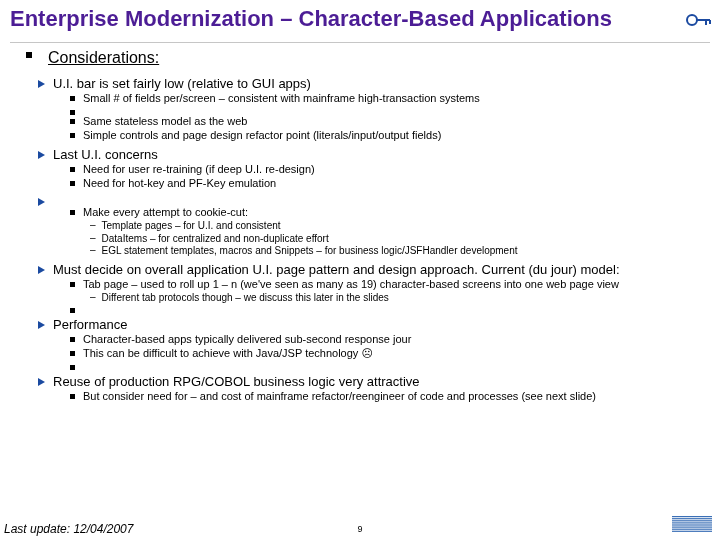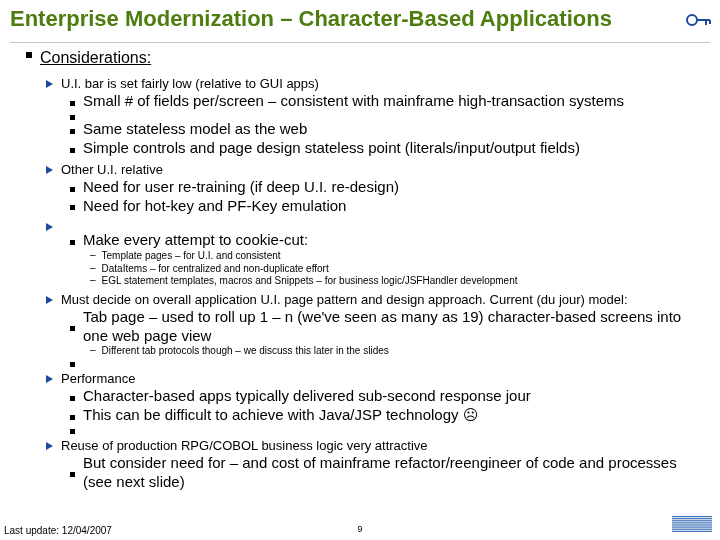--- a/index.html
+++ b/index.html
@@ -3,44 +3,44 @@
 <meta charset="utf-8">
 <style>
   html, body {
     margin: 0; padding: 0; background: #fff;
     font-family: Arial, Helvetica, sans-serif;
     color: #000; width: 720px; height: 540px; overflow: hidden;
   }
   .slide { position: relative; width: 720px; height: 540px; }
   .title {
     position: absolute; left: 10px; top: 6px;
-    font-size: 22px; font-weight: bold; color: #4d7c0f;
+    font-size: 22px; font-weight: bold; color: #4c1d95;
     letter-spacing: 0px;
   }
   .hr { position: absolute; left: 10px; top: 42px; width: 700px; height: 1px; background: #c6c6c6; }
   .key-icon {
     position: absolute; right: 8px; top: 12px; color: #1b4aa0;
   }
   .key-icon svg { display: block; }
   .content {
     position: absolute; left: 26px; top: 48px; right: 14px;
     font-size: 11px; line-height: 1.25;
   }
-  .h1 { font-size: 16px; color: #000; text-decoration: underline; margin-bottom: 4px; margin-left: 0; }
+  .h1 { font-size: 16px; color: #000; text-decoration: underline; margin-bottom: 4px; margin-left: 8px; }
   .h1row { display:flex; align-items:flex-start; }
   .h1row .b-square { margin-top: 4px; }
-  .lvl2 { display:flex; align-items:flex-start; margin-left: 20px; margin-top: 2px; font-size: 13px; }
-  .lvl3 { display:flex; align-items:center; margin-left: 44px; font-size: 15px; }
+  .lvl2 { display:flex; align-items:flex-start; margin-left: 12px; margin-top: 2px; font-size: 13px; }
+  .lvl3 { display:flex; align-items:flex-start; margin-left: 44px; font-size: 11px; }
   .lvl4 { display:flex; align-items:flex-start; margin-left: 64px; font-size: 10px; }
   .b-square { width:6px; height:6px; background:#000; flex:0 0 auto; margin-right:8px; margin-top:3px; }
   .b-square-sm { width:5px; height:5px; background:#000; flex:0 0 auto; margin-right:8px; margin-top:4px; }
   .b-tri { width:0; height:0; border-top:4px solid transparent; border-bottom:4px solid transparent; border-left:7px solid #1b4aa0; flex:0 0 auto; margin-right:8px; margin-top:4px; }
   .b-dash { flex:0 0 auto; margin-right:6px; color:#000; margin-top:-1px; }
   .section { margin-top: 4px; }
-  .footer-left { position:absolute; left:4px; bottom:4px; font-size:10px; color:#000; }
+  .footer-left { position:absolute; left:4px; bottom:4px; font-size:12px; color:#000;font-style:italic; }
   .footer-center { position:absolute; left:0; right:0; bottom:6px; text-align:center; font-size:9px; color:#000; }
   .ibm-logo { position:absolute; right:8px; bottom:8px; }
   .ibm-logo svg { display:block; }
 </style>
 </head>
 <body>
 
 <div class="slide">
   <div class="title">Enterprise Modernization – Character-Based Applications</div>
   <div class="key-icon">
@@ -72,28 +72,28 @@
         </div>
       <div class="lvl3">
           <span class="b-square-sm"></span>
         </div>
       <div class="lvl3">
           <span class="b-square-sm"></span>
           <span>Same stateless model as the web</span>
         </div>
       <div class="lvl3">
           <span class="b-square-sm"></span>
-          <span>Simple controls and page design stateless point (literals/input/output fields)</span>
+          <span>Simple controls and page design refactor point (literals/input/output fields)</span>
         </div>
     </div>
 
     <div class="section">
       <div class="lvl2">
           <span class="b-tri"></span>
-          <span>Other U.I. relative</span>
+          <span>Last U.I. concerns</span>
         </div>
       <div class="lvl3">
           <span class="b-square-sm"></span>
           <span>Need for user re-training (if deep U.I. re-design)</span>
         </div>
       <div class="lvl3">
           <span class="b-square-sm"></span>
           <span>Need for hot-key and PF-Key emulation</span>
         </div>
     </div>

